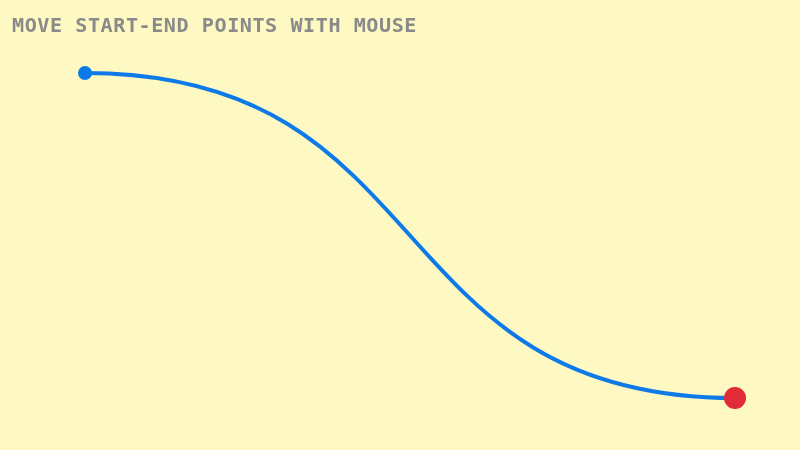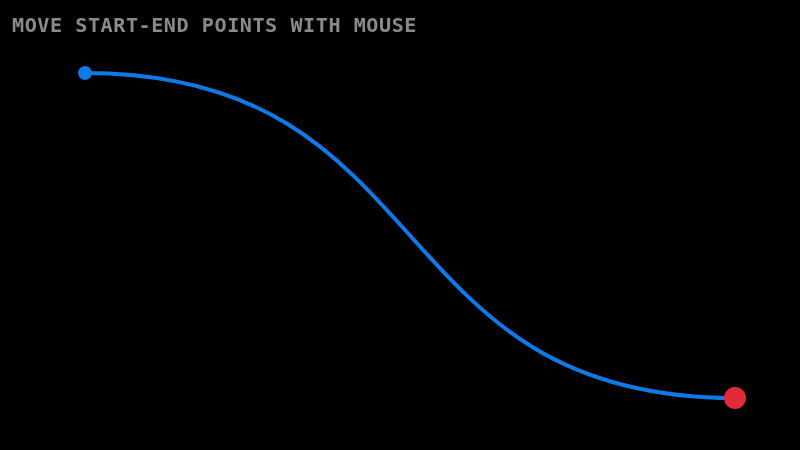--- a/index.html
+++ b/index.html
@@ -42,21 +42,21 @@
     -webkit-font-smoothing: none;
     font-smooth: never;
     user-select: none;
     transform: scaleX(1.06);
     transform-origin: left center;
   }
 </style>
 </head>
 <body>
 
-<div id="app" style="background: #000000;">
+<div id="app" style="background: #fef9c3;">
 
   <svg id="curve-canvas" viewBox="0 0 800 450" width="800" height="450" xmlns="http://www.w3.org/2000/svg">
     <path id="curve-path" fill="none" stroke="#0d7ae8" stroke-width="4" stroke-linecap="round" d="M 85 73 C 443 73 377 398 735 398"></path>
     <circle id="start-handle" cx="85" cy="73" r="7" fill="#0d7ae8"></circle>
     <circle id="end-handle" cx="735" cy="398" r="11" fill="#e12b38"></circle>
   </svg>
 
   <h1 id="title" style="color: rgb(138, 138, 138);">MOVE START-END POINTS WITH MOUSE</h1>
 
 </div>

